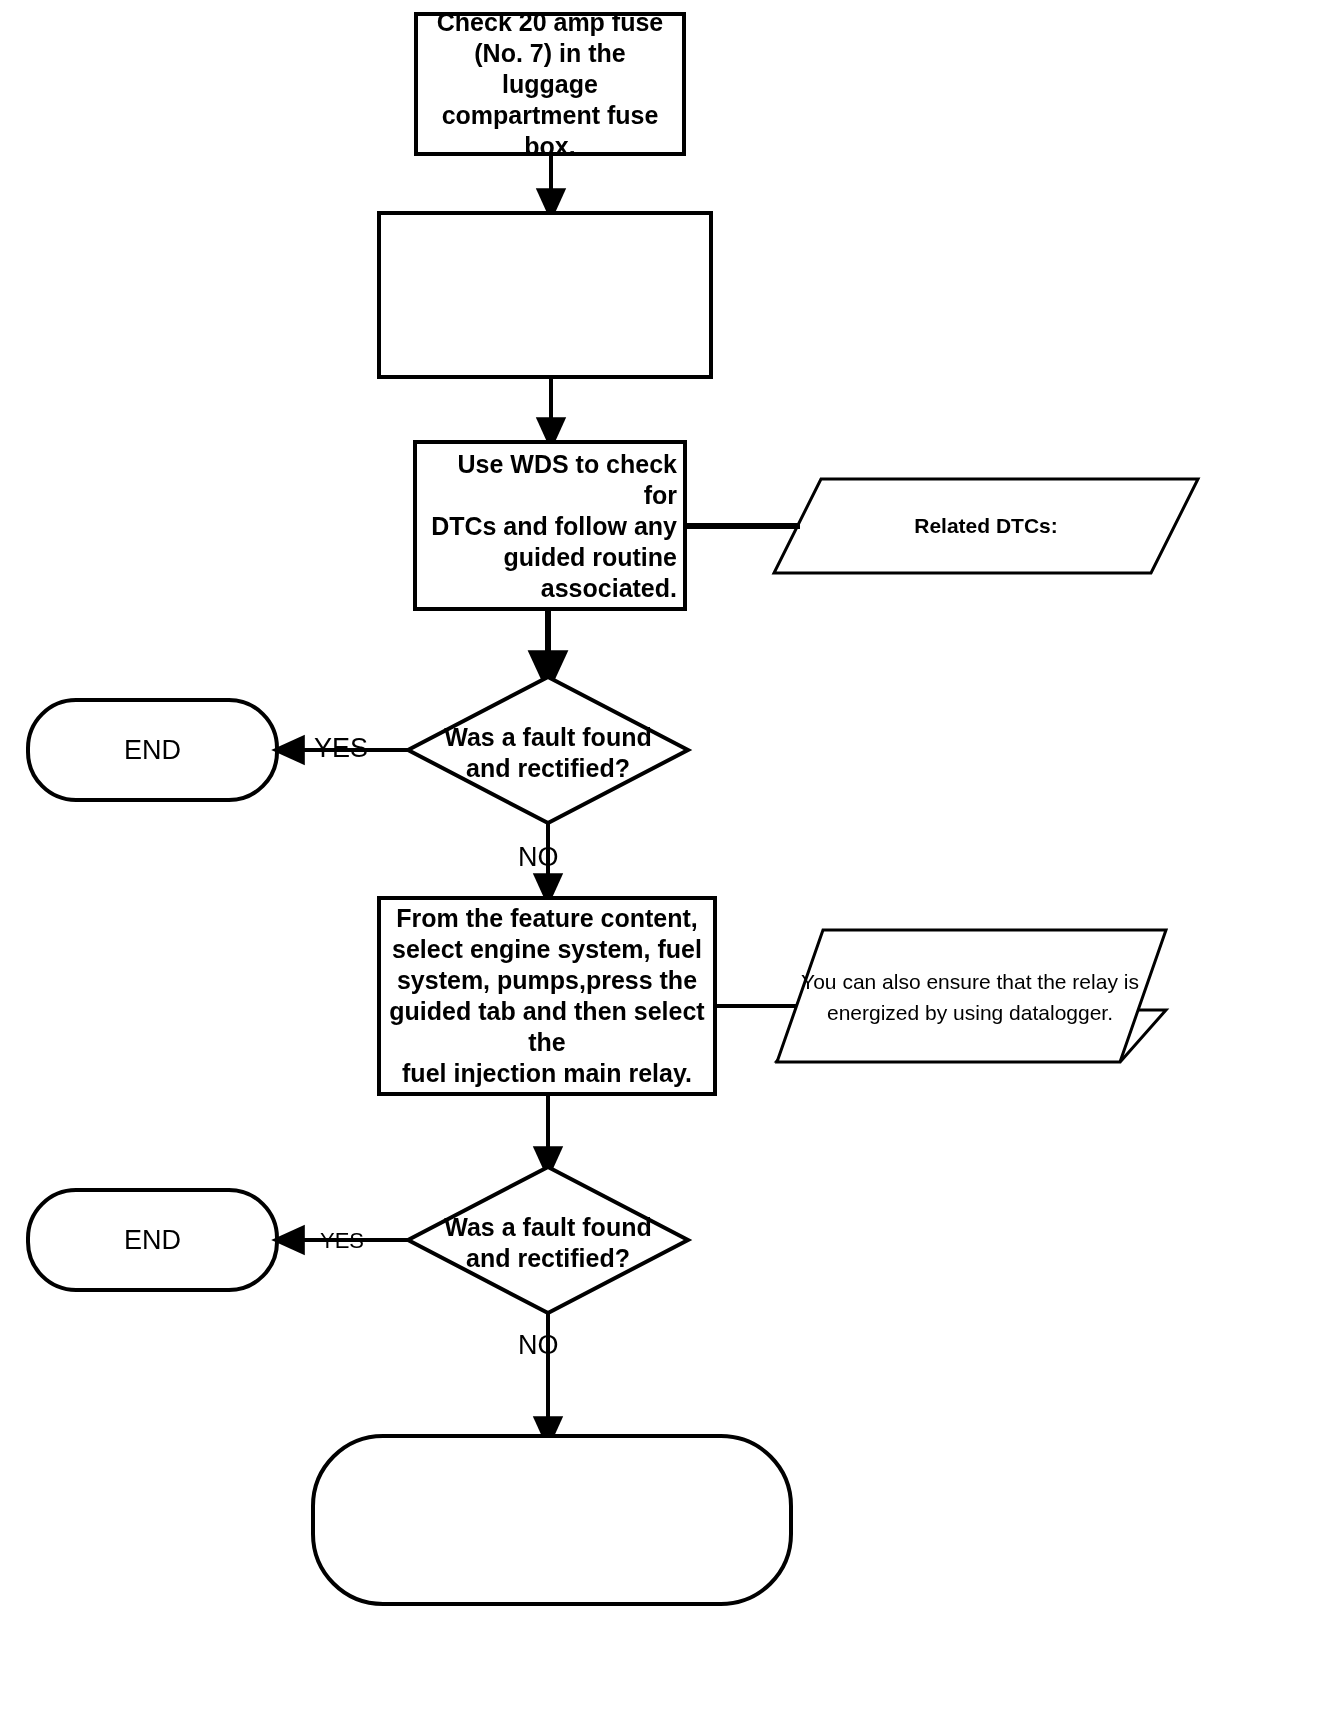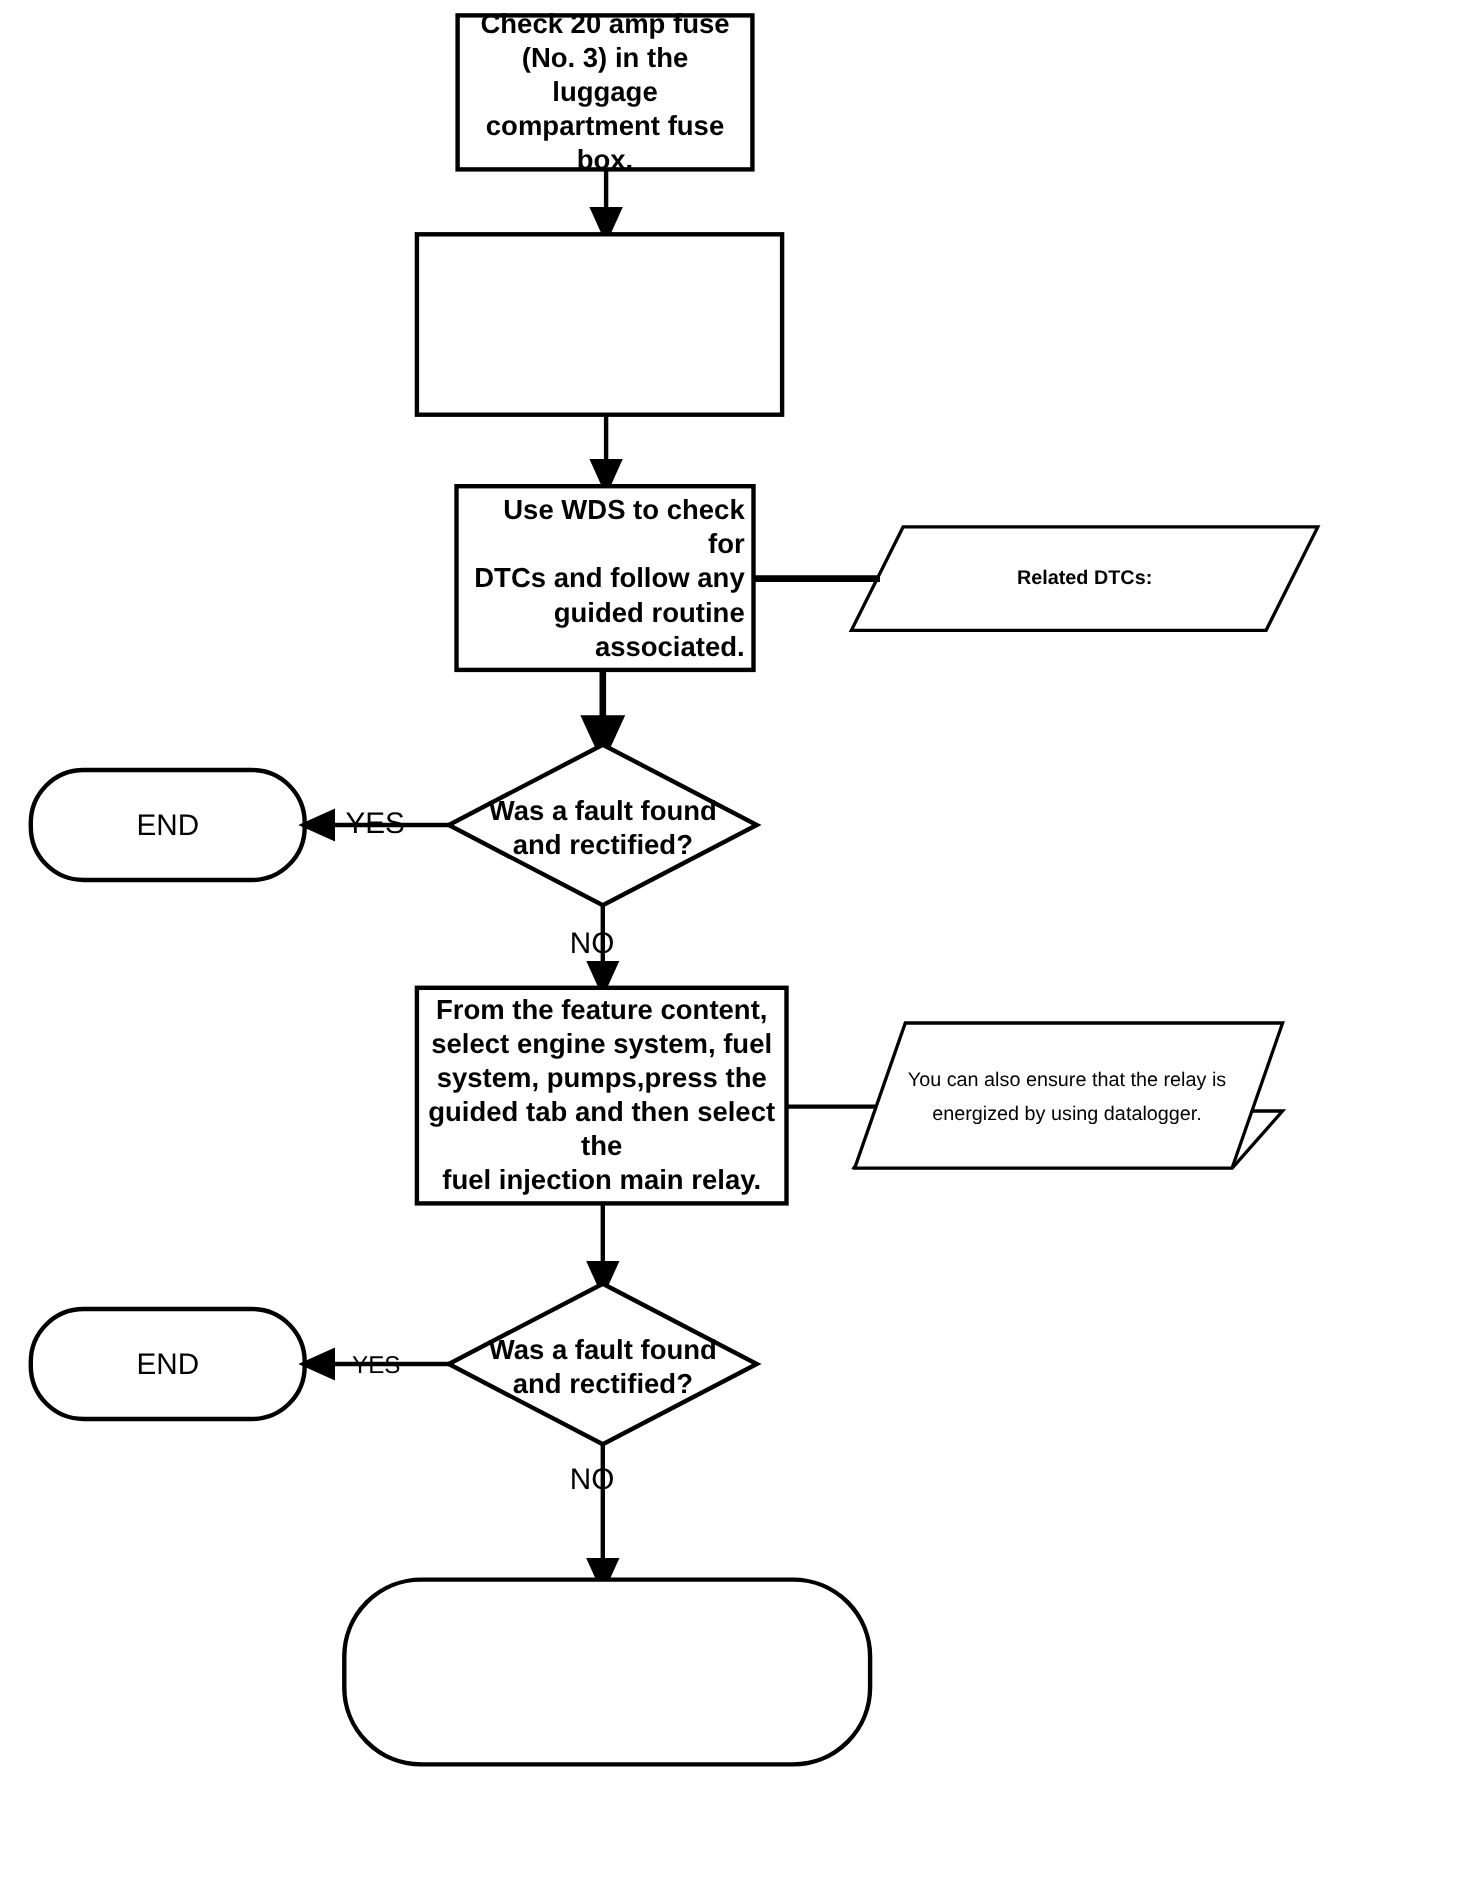--- a/index.html
+++ b/index.html
@@ -87,21 +87,21 @@
   .note-title {
     font-weight: bold;
     display: block;
   }
   .note-body {
     font-weight: normal;
     display: block;
   }
   .note-text {
     font-family: "Liberation Sans", sans-serif;
-    font-size: 18px;
+    font-size: 21px;
     line-height: 31px;
     text-align: center;
   }
 </style>
 </head>
 <body>
 
 <div id="flowchart-root">
 
   <svg class="chart-canvas" viewBox="0 0 1344 1710" xmlns="http://www.w3.org/2000/svg">
@@ -158,21 +158,21 @@
     <rect class="shape-outline" x="313" y="1436" width="478" height="168" rx="70" ry="70"></rect>
   </svg>
 
   <svg class="chart-canvas" viewBox="0 0 1344 1710" xmlns="http://www.w3.org/2000/svg" style="pointer-events:none;">
     <path class="shape-outline thin" d="M 823 930 L 1166 930 L 1120 1062 L 777 1062 Z"></path>
   </svg>
 
   <div class="text-layer">
 
     <div class="text-box node-text" style="left:424px; top:20px; width:252px; height:128px;">Check 20 amp fuse
-(No. 3) in the luggage
+(No. 7) in the luggage
 compartment fuse box.</div>
 
 
     <div class="text-box node-text" style="left:423px; top:450px; width:254px; height:152px;text-align:right;">Use WDS to check for
 DTCs and follow any
 guided routine
 associated.</div>
 
     <div class="text-box" style="left:800px; top:480px; width:372px; height:90px;">
       <div class="note-text">

